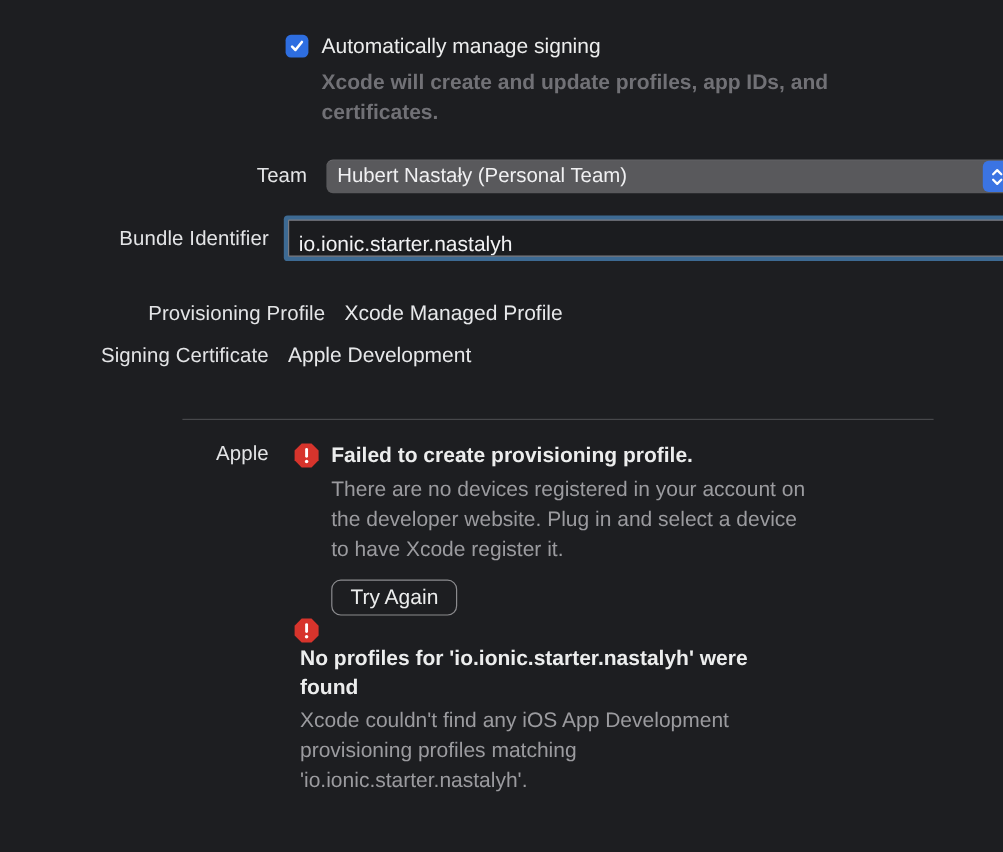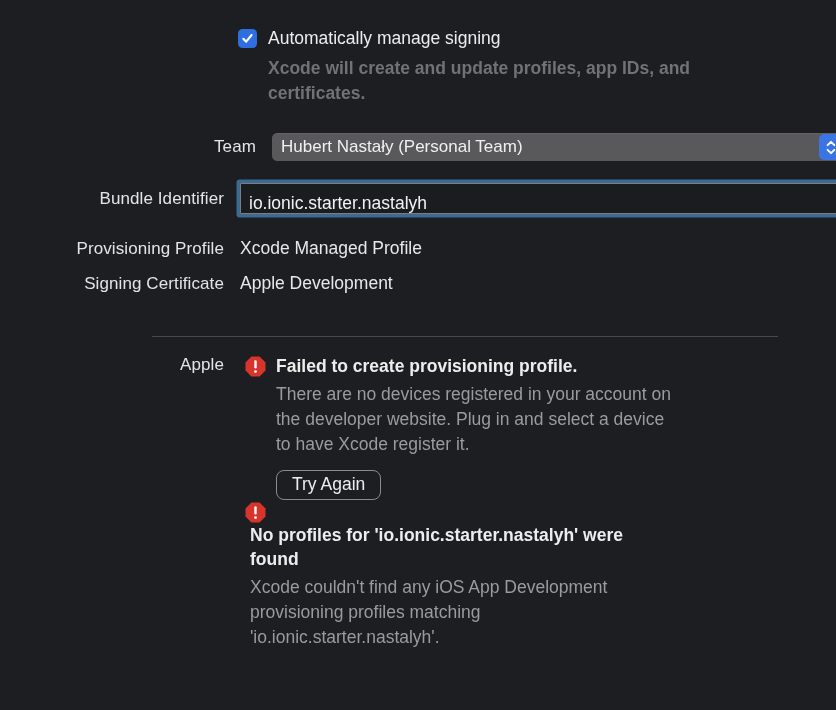--- a/index.html
+++ b/index.html
@@ -76,21 +76,21 @@
     border-radius: 1px;
     box-shadow: 0 0 0 3.5px #3d6a93;
     color: #f2f2f4;
     font-size: 17.5px;
     font-family: Liberation Sans, sans-serif;
     padding: 12px 8px 2px 8px;
     outline: none;
   }
 
   
-  .prov-row { margin-top: 24px; }
+  .prov-row { margin-top: 37px; padding-left: 47px; }
   .cert-row { margin-top: 14px; }
   .static-value { font-size: 17.5px; font-weight: 500; color: #e7e8ea; }
 
   
   .divider {
     margin: 42px 58px 0 152px;
     height: 1px;
     background: #47484b;
   }
 

